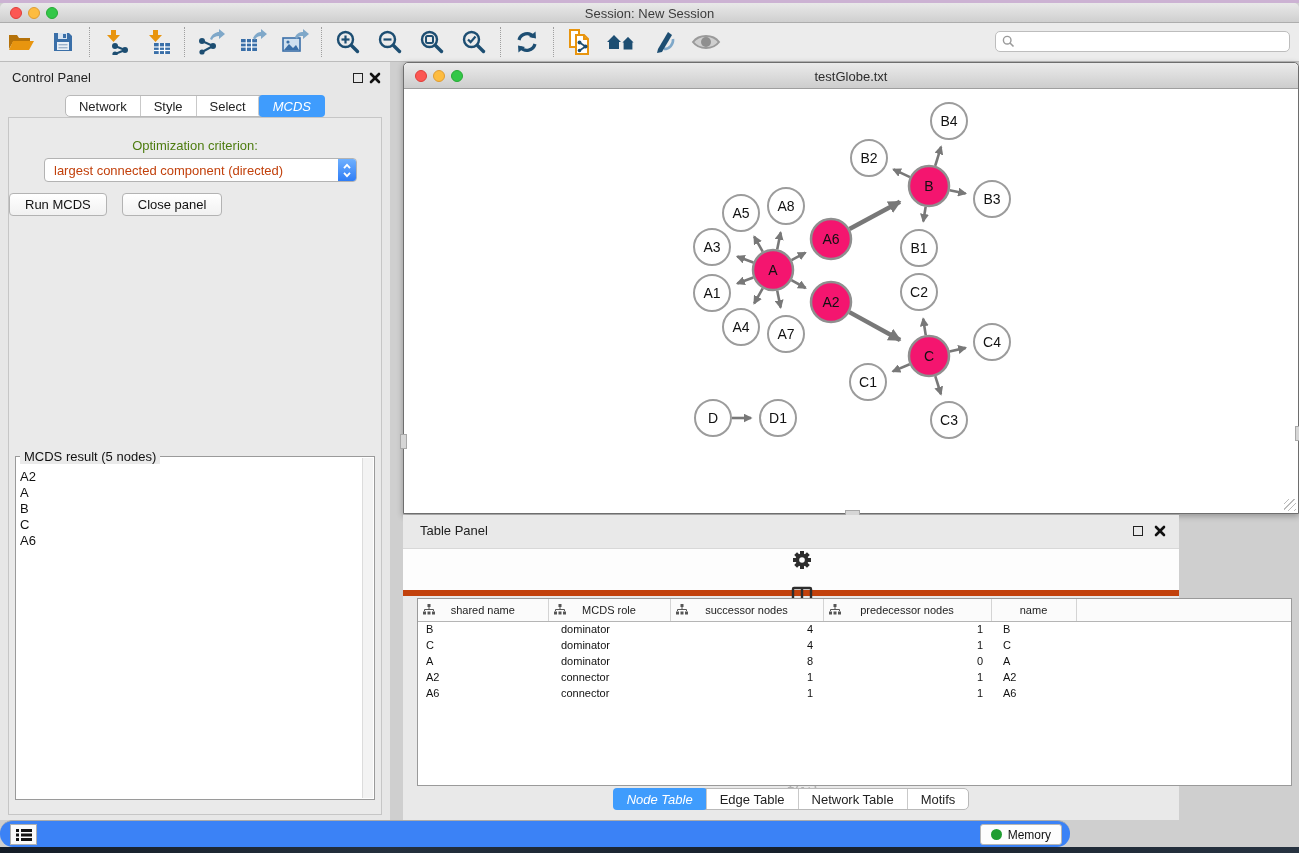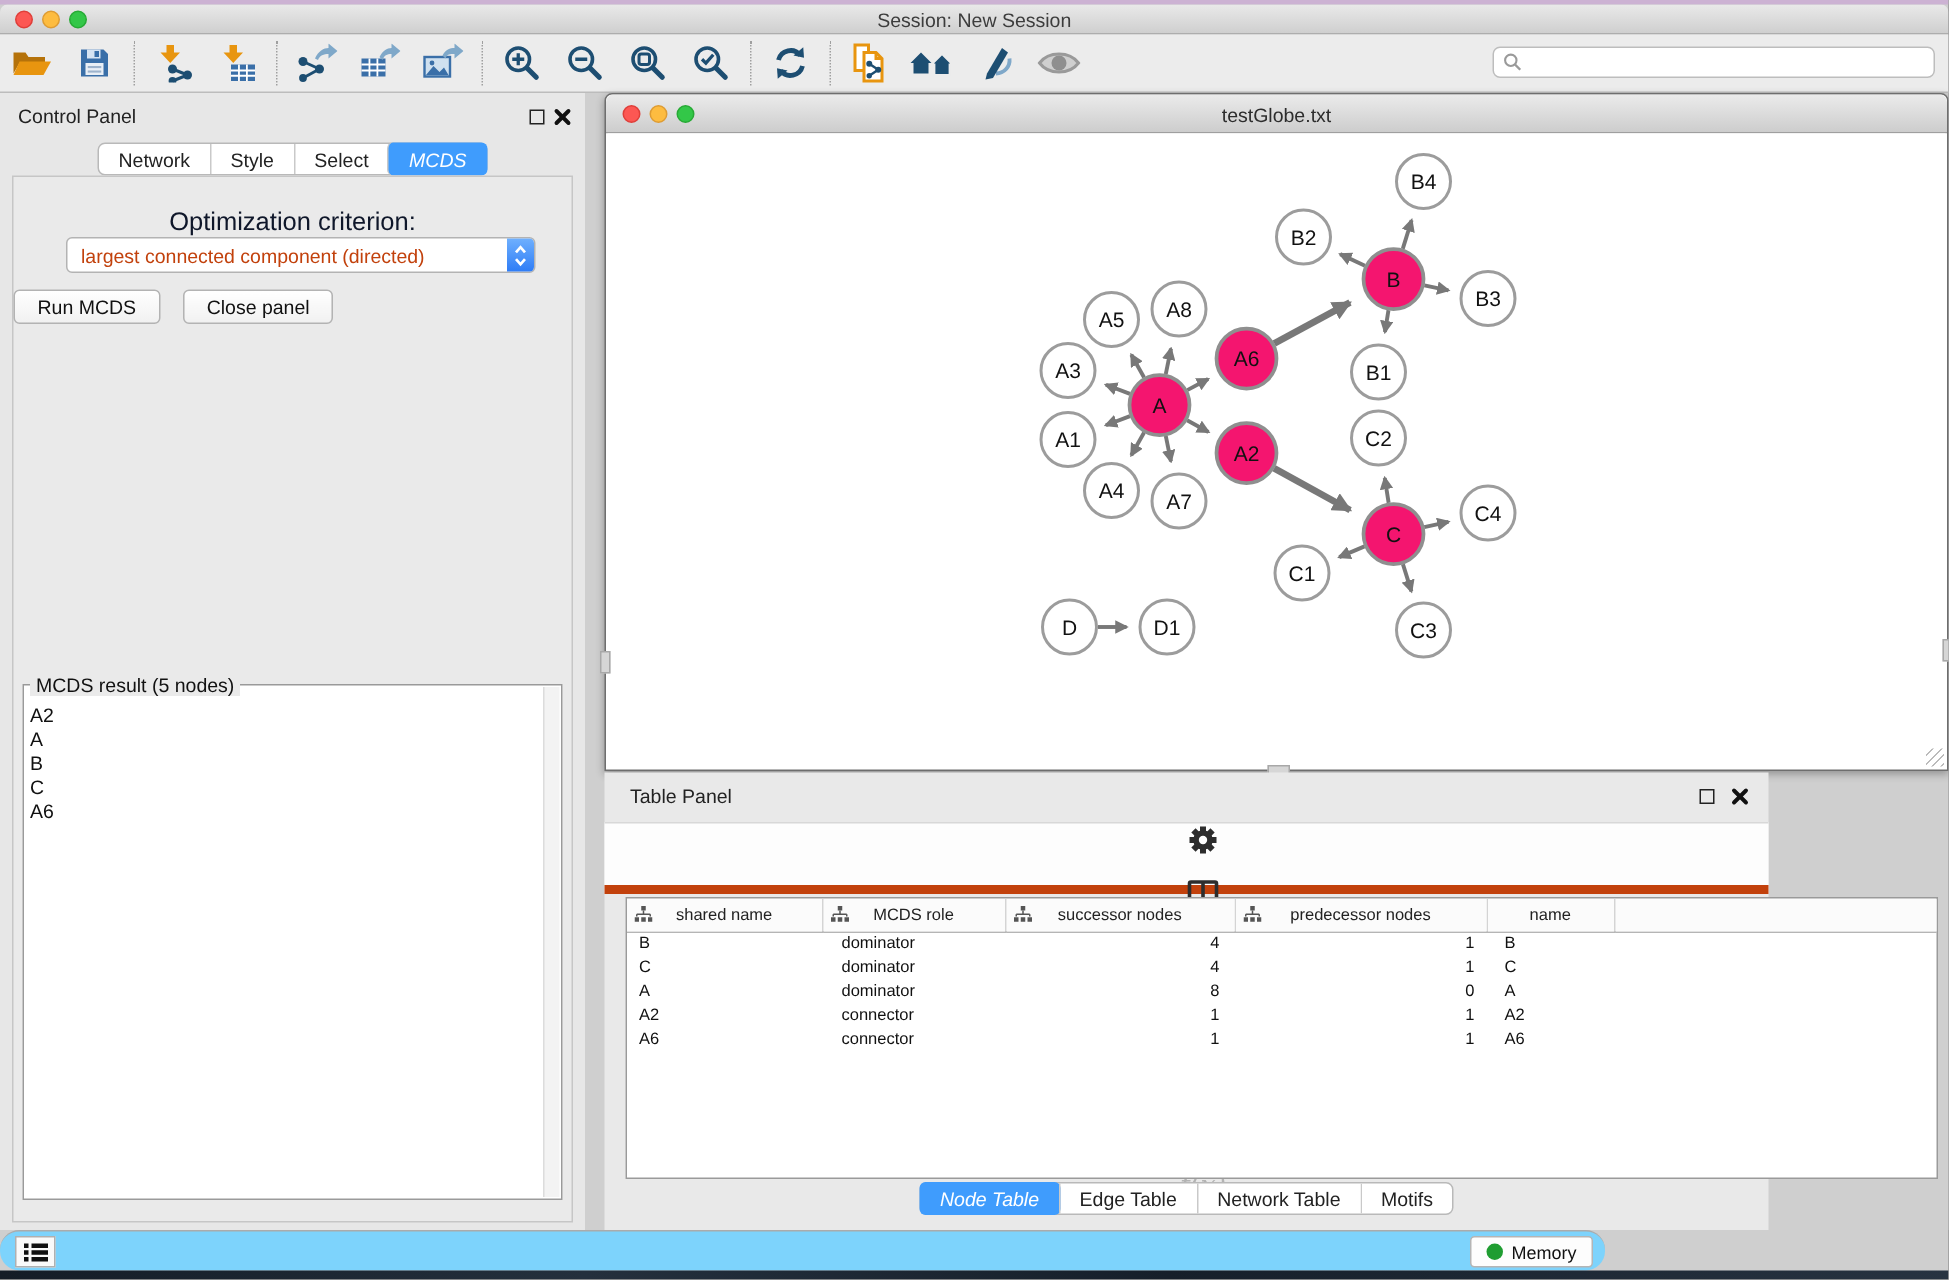--- a/index.html
+++ b/index.html
@@ -45,21 +45,21 @@
   .panel-close { position:absolute; top:9px; width:14px; height:14px; }
   .cp-tabs { position:absolute; left:0; right:0; top:33px; display:flex; justify-content:center; }
   .seg { display:inline-flex; background:#fff; border:1px solid #b9b9b9; border-radius:5px; }
   .seg .tab { padding:2px 13px; font-size:13px; color:#222; border-left:1px solid #c9c9c9;
     display:flex; align-items:center; height:20px; }
   .seg .tab:first-child { border-left:none; border-radius:4px 0 0 4px; }
   .seg .tab:last-child { border-radius:0 4px 4px 0; }
   .seg .tab.sel { background:#3f9cfd; color:#fff; border-radius:4px; margin:-1px; padding:2px 14px; height:22px;font-style:italic; }
   .cp-content { position:absolute; left:8px; top:55px; width:374px; height:698px;
     border:1px solid #c6c6c6; background:#eaeaea; }
-  .opt-label { position:absolute; left:0; right:0; top:20px; text-align:center; font-size:17px; color:#0f172a; }
+  .opt-label { position:absolute; left:0; right:0; top:20px; text-align:center; font-size:13px; color:#4d7c0f; }
   .dropdown { position:absolute; left:35px; top:40px; width:313px; height:24px; background:#fff;
     border:1px solid #b3b3b3; border-radius:4px; display:flex; align-items:center; }
   .dropdown .dd-text { flex:1; font-size:13px; color:#c2410c; padding-left:9px; white-space:nowrap; overflow:hidden; }
   .dd-stepper { width:18px; height:22px; border-radius:0 3px 3px 0;
     background:linear-gradient(#6fb0fe,#2f7df6); display:flex; align-items:center; justify-content:center; }
   .btn-row { position:absolute; left:0; right:0; top:75px; display:flex; justify-content:flex-start; gap:15px; }
   .btn { height:23px; padding:0 15px; font-size:13px; color:#111; background:linear-gradient(#fff,#f1f1f1);
     border:1px solid #b3b3b3; border-radius:4px; display:flex; align-items:center; }
   .result-box { position:absolute; left:6px; top:338px; width:360px; height:344px;
     border:1px solid #9a9a9a; background:#fff; }
@@ -98,21 +98,21 @@
     border-left:1px solid #d4d4d4; font-size:11px; font-weight:normal; color:#222; position:relative; }
   table.nt th:first-child { border-left:none; }
   table.nt th .shared-ico { position:absolute; left:5px; top:5px; }
   table.nt td { height:16px; font-size:11px; color:#111; white-space:nowrap; overflow:hidden; }
   td.c0 { padding-left:8px; } td.c1 { padding-left:13px; }
   td.c2 { text-align:right; padding-right:10px; } td.c3 { text-align:right; padding-right:8px; }
   td.c4 { padding-left:12px; }
   .tp-tabs { position:absolute; left:0; right:0; top:273px; display:flex; justify-content:center; }
 
   
-  .statusbar { position:absolute; left:0; top:820px; width:1070px; height:27px; background:#7dd3fc;
+  .statusbar { position:absolute; left:0; top:820px; width:1070px; height:27px; background:#3b82f6;
     border-top:1px solid #ababab;border-radius:13px; }
   .list-btn { position:absolute; left:10px; top:3px; width:27px; height:21px; background:#fafafa;
     border:1px solid #b0b0b0; display:flex; align-items:center; justify-content:center; }
   .memory-btn { position:absolute; right:8px; top:3px; height:21px; padding:0 10px;
     background:#fdfdfd; border:1px solid #b5b5b5; border-radius:3px;
     display:flex; align-items:center; gap:6px; font-size:12px; color:#111; }
   .mem-dot { width:11px; height:11px; border-radius:50%; background:#1f9d31; }
 </style>
 </head>
 <body>

